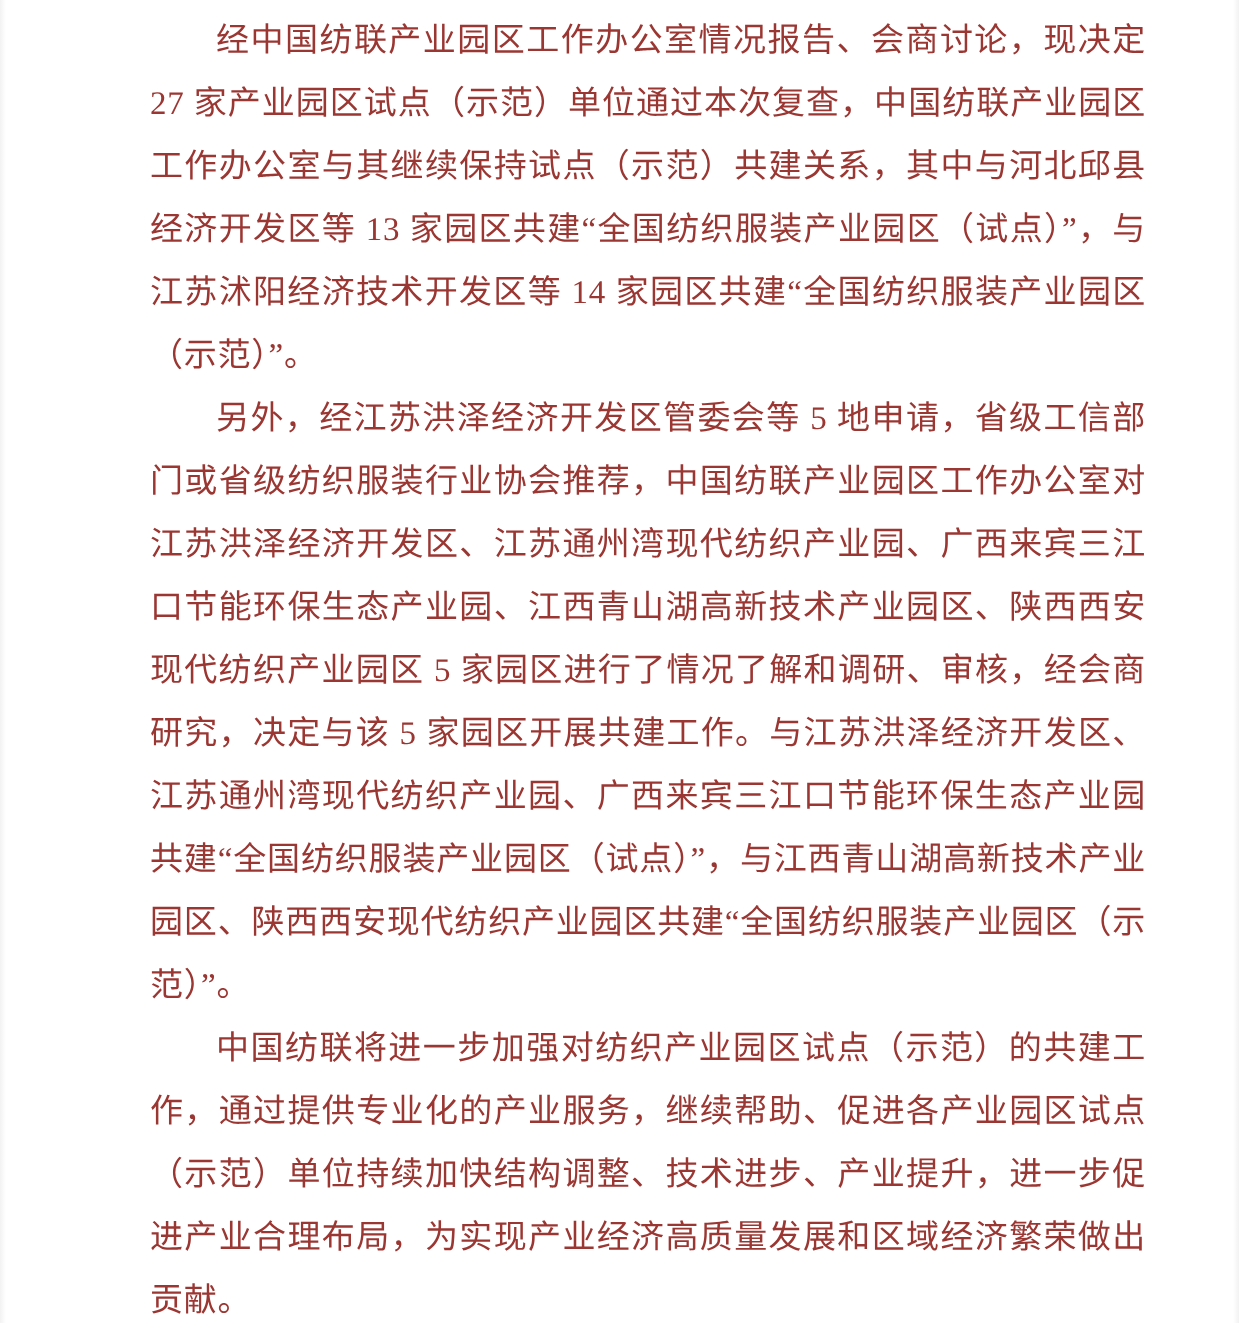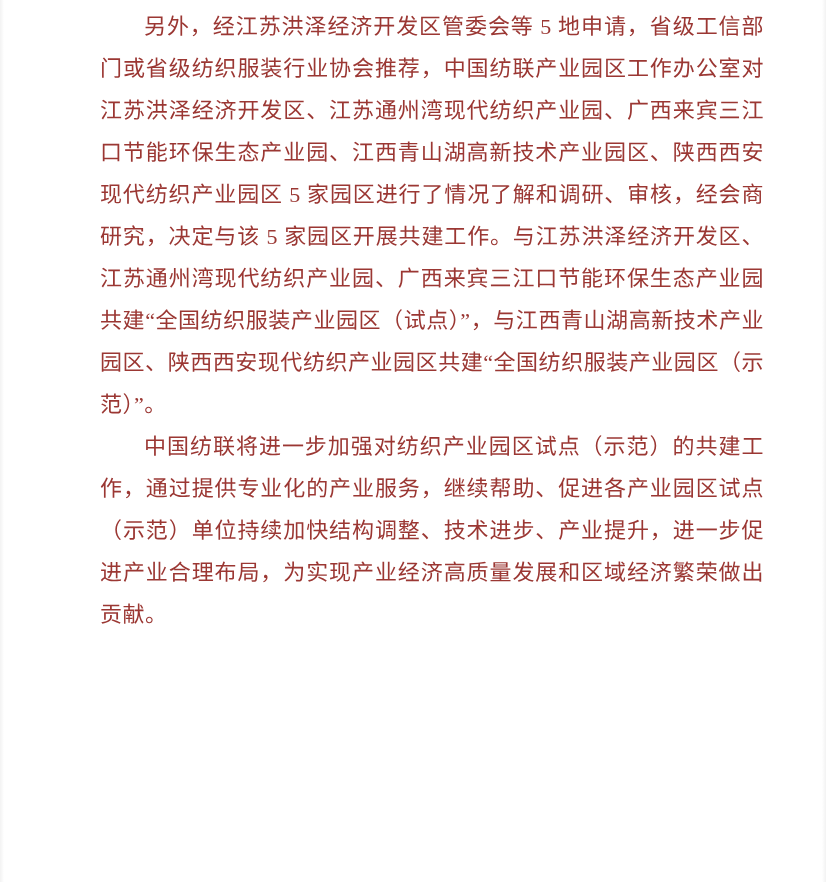--- a/index.html
+++ b/index.html
@@ -33,16 +33,17 @@
     text-justify: inter-ideograph;
     text-indent: 2em;
     letter-spacing: 0.5px;
   }
 </style>
 </head>
 <body>
 
 <div class="page" lang="zh-CN">
   <div class="content">
+    <p class="para">经中国纺联产业园区工作办公室情况报告、会商讨论，现决定 27 家产业园区试点（示范）单位通过本次复查，中国纺联产业园区工作办公室与其继续保持试点（示范）共建关系，其中与河北邱县经济开发区等 13 家园区共建“全国纺织服装产业园区（试点）”，与江苏沭阳经济技术开发区等 14 家园区共建“全国纺织服装产业园区（示范）”。</p>
     <p class="para">另外，经江苏洪泽经济开发区管委会等 5 地申请，省级工信部门或省级纺织服装行业协会推荐，中国纺联产业园区工作办公室对江苏洪泽经济开发区、江苏通州湾现代纺织产业园、广西来宾三江口节能环保生态产业园、江西青山湖高新技术产业园区、陕西西安现代纺织产业园区 5 家园区进行了情况了解和调研、审核，经会商研究，决定与该 5 家园区开展共建工作。与江苏洪泽经济开发区、江苏通州湾现代纺织产业园、广西来宾三江口节能环保生态产业园共建“全国纺织服装产业园区（试点）”，与江西青山湖高新技术产业园区、陕西西安现代纺织产业园区共建“全国纺织服装产业园区（示范）”。</p>
     <p class="para">中国纺联将进一步加强对纺织产业园区试点（示范）的共建工作，通过提供专业化的产业服务，继续帮助、促进各产业园区试点（示范）单位持续加快结构调整、技术进步、产业提升，进一步促进产业合理布局，为实现产业经济高质量发展和区域经济繁荣做出贡献。</p>
   </div>
 </div>
 
 </body></html>

